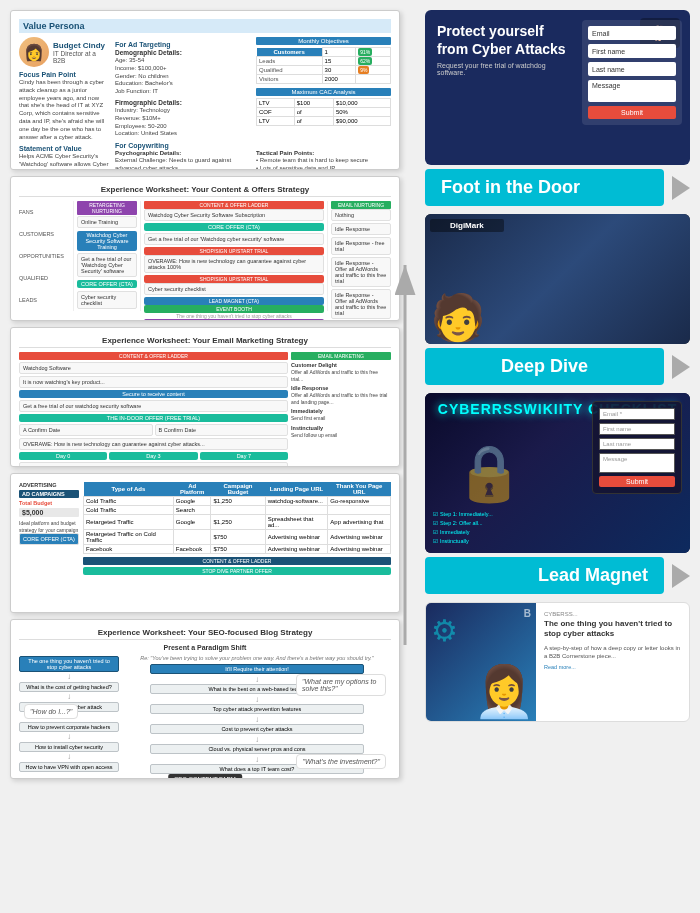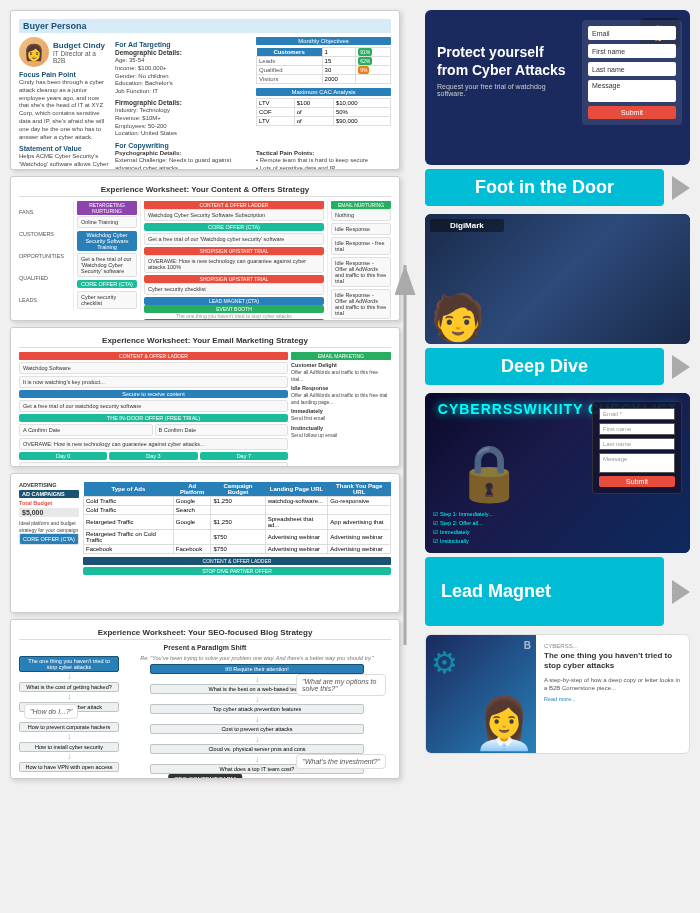--- a/index.html
+++ b/index.html
@@ -168,21 +168,20 @@
       position: relative;
       overflow: hidden;
     }
 
     .cyber-protect-card .overlay-text {
       color: #fff;
       font-size: 14px;
       font-weight: bold;
       line-height: 1.3;
       width: 55%;
-      margin-top: 21px;
     }
 
     .cyber-protect-card .cta-text {
       color: #ccc;
       font-size: 7px;
       margin-top: 4px;
       width: 55%;
     }
 
     .cyber-protect-card .form-area {
@@ -219,21 +218,20 @@
     }
 
     
     .fitd-label {
       background: #00bcd4;
       color: #fff;
       font-size: 18px;
       font-weight: bold;
       padding: 8px 16px;
       border-radius: 4px;
-      text-align: center;
     }
 
     
     .deep-dive-container {
       position: relative;
       height: 130px;
       border-radius: 6px;
       overflow: hidden;
       background: #222;
     }
@@ -309,23 +307,23 @@
       border-radius: 4px;
       padding: 6px;
       border: 1px solid #333;
     }
 
     .lead-magnet-label {
       background: #00bcd4;
       color: #fff;
       font-size: 18px;
       font-weight: bold;
-      padding: 24px 16px;
+      padding: 8px 16px;
       border-radius: 4px;
-      text-align: left;
+      text-align: right;
     }
 
     
     .cornerstone-container {
       position: relative;
       height: 120px;
       border-radius: 6px;
       overflow: hidden;
       background: #fff;
       border: 1px solid #ddd;
@@ -508,21 +506,21 @@
       border-left: 18px solid #aaa;
       flex-shrink: 0;
     }
   </style>
 </head>
 <body>
 
 <div class="left-column">
 
   <div class="worksheet-card buyer-persona-card">
-    <div class="persona-header">Buyer Persona</div>
+    <div class="persona-header">Value Persona</div>
     <div class="persona-body">
       <div class="persona-left">
         <div style="display:flex;align-items:center;gap:4px;margin-bottom:3px;">
           <div class="person-img">👩</div>
           <div>
             <div class="persona-name">Budget Cindy</div>
             <div class="persona-title">IT Director at a B2B</div>
           </div>
         </div>
         <div class="section-label">Focus Pain Point</div>

